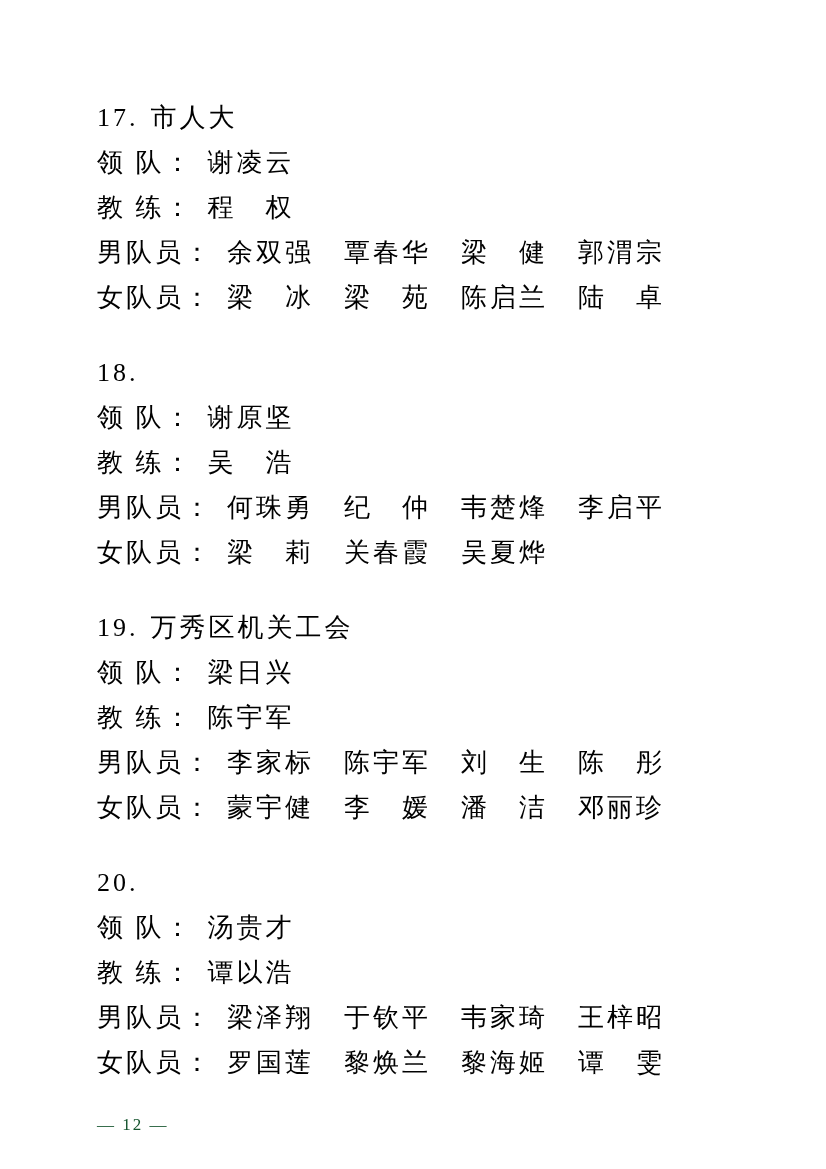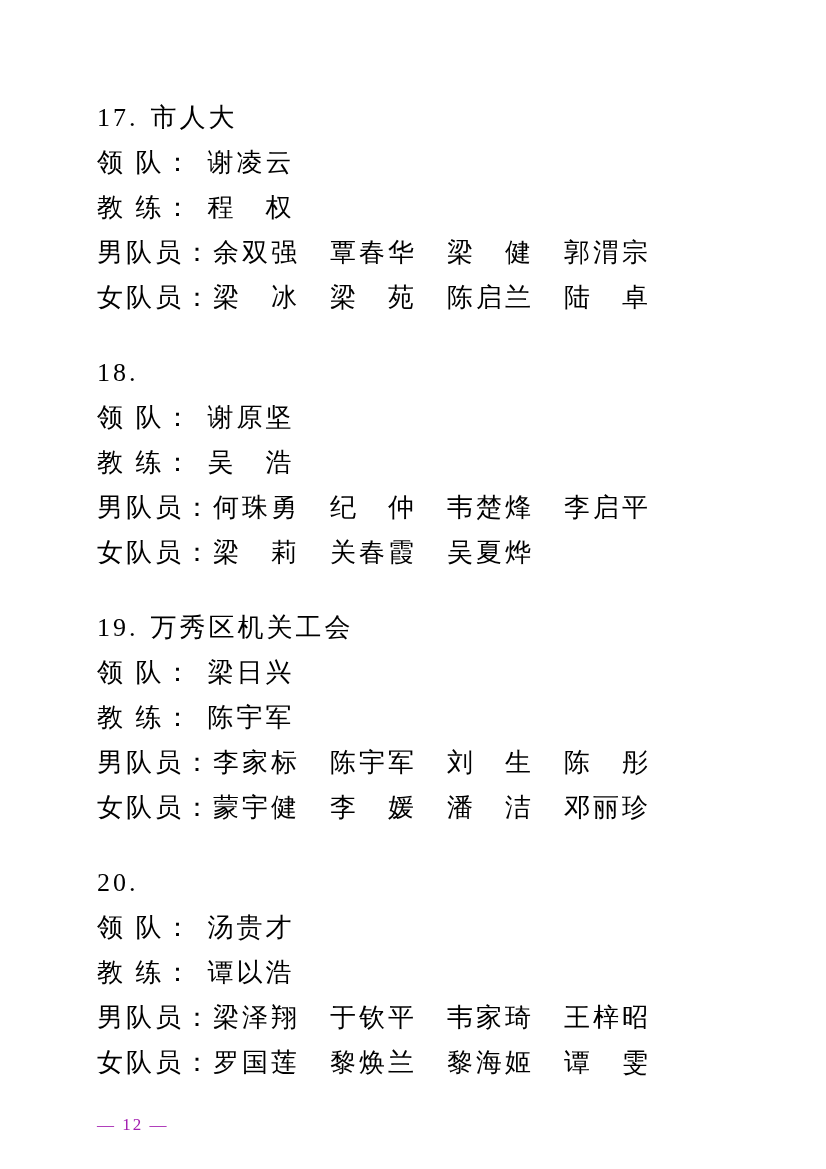--- a/index.html
+++ b/index.html
@@ -34,28 +34,29 @@
   }
   .title-row .team-name {
     margin-left: 12px;
   }
   .value {
     margin-left: 14px;
   }
   .names {
     display: flex;
     column-gap: 30px;
+    margin-left: 14px;
   }
   .footer-row {
     margin-top: 14px;
     font-size: 17px;
     letter-spacing: 2px;
     line-height: 20px;
     white-space: pre;
-    color: #a21caf;
+    color: #14532d;
   }
 </style>
 </head>
 <body>
 
 <div class="page">
 
   <section class="team">
     <div class="row title-row">
       <span class="team-number">17.</span>

